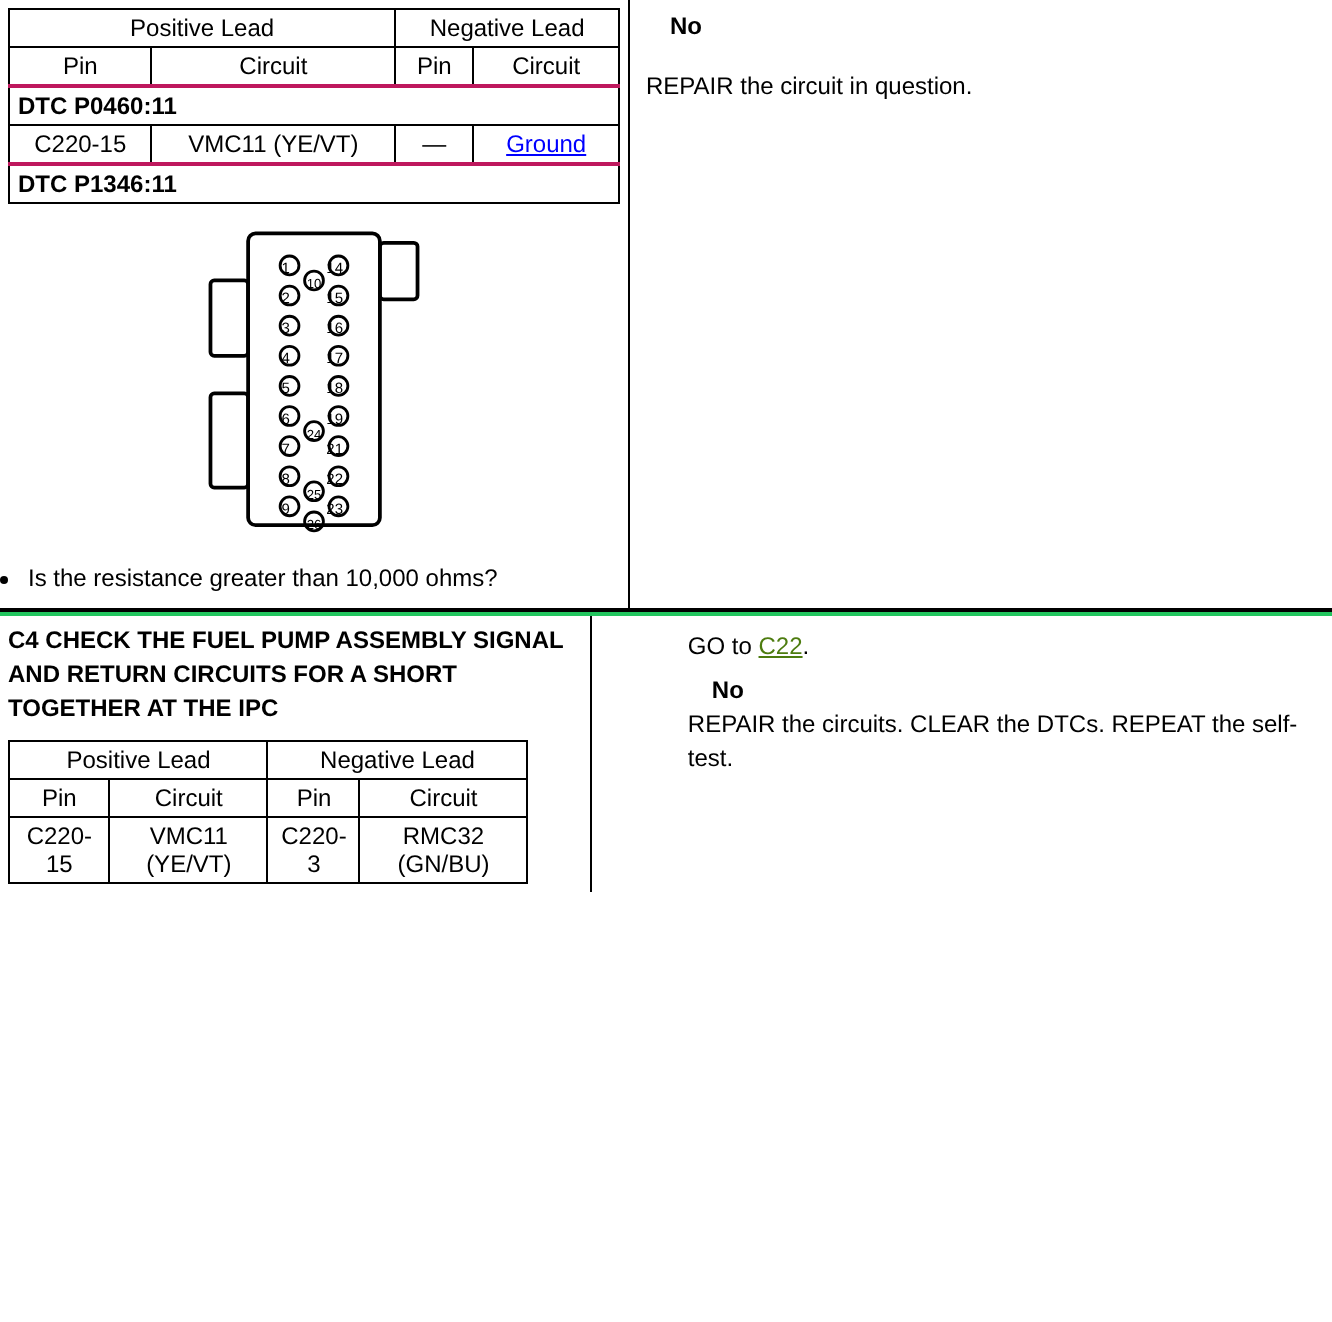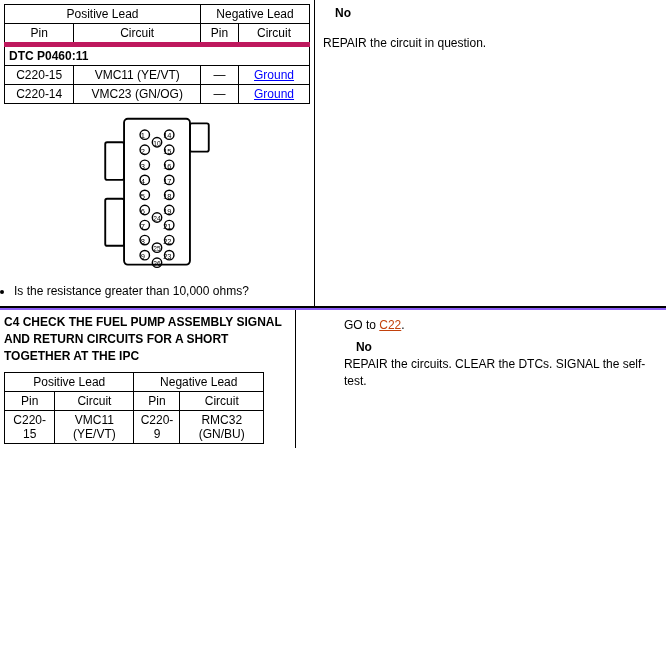--- a/index.html
+++ b/index.html
@@ -17,46 +17,46 @@
     }
     table.circuit-table td, table.circuit-table th {
       border: 1px solid #000;
       padding: 2px 4px;
       text-align: center;
       font-size: 12px;
     }
     table.circuit-table .dtc-row td {
       text-align: left;
       font-weight: bold;
-      border-top: 5px solid #be185d;
+      border-top: 2px solid #be185d;
       border-bottom: 1px solid #000;
     }
     .circuit-link {
-      color: #c2410c;
+      color: #4d7c0f;
       text-decoration: underline;
     }
     .connector-diagram {
       display: flex;
       justify-content: center;
       margin: 10px 0;
     }
     .connector-svg {
       width: 130px;
       height: 160px;
     }
     .bullet-list {
       margin: 6px 0 4px 10px;
     }
     .bullet-list li {
       list-style: disc;
       margin-bottom: 2px;
     }
     .bottom-section {
       display: flex;
-      border-top: 2px solid #8b5cf6;
+      border-top: 2px solid #22c55e;
       gap: 40px;
     }
     .bottom-left {
       width: 315px;
       border-right: 1px solid #000;
       padding: 4px;
     }
     .bottom-right {
       width: 351px;
       padding: 6px 8px;
@@ -111,25 +111,22 @@
       </tr>
       <tr class="dtc-row">
         <td colspan="4">DTC P0460:11</td>
       </tr>
       <tr>
         <td>C220-15</td>
         <td>VMC11 (YE/VT)</td>
         <td>—</td>
         <td style="color:#00f; text-decoration:underline;">Ground</td>
       </tr>
-      <tr>
-        <td>C220-14</td>
-        <td>VMC23 (GN/OG)</td>
-        <td>—</td>
-        <td style="color:#00f; text-decoration:underline;">Ground</td>
+      <tr class="dtc-row">
+        <td colspan="4">DTC P1346:11</td>
       </tr>
     </tbody>
       </table>
 
     <div class="connector-diagram">
       <svg class="connector-svg" viewBox="0 0 130 170" xmlns="http://www.w3.org/2000/svg">
 
         <rect x="30" y="5" width="70" height="155" rx="4" ry="4" fill="none" stroke="#000" stroke-width="2"></rect>
 
         <rect x="10" y="30" width="20" height="40" rx="2" fill="none" stroke="#000" stroke-width="2"></rect>
@@ -208,30 +205,30 @@
       </tr>
       <tr>
         <td>Pin</td>
         <td>Circuit</td>
         <td>Pin</td>
         <td>Circuit</td>
       </tr>
       <tr>
         <td>C220-15</td>
         <td>VMC11 (YE/VT)</td>
-        <td>C220-9</td>
+        <td>C220-3</td>
         <td>RMC32 (GN/BU)</td>
       </tr>
     </tbody>
       </table>
   </div>
 
   <div class="bottom-right">
     <p style="margin-top:2px;">
       <span>GO to</span>
       <a class="circuit-link">C22</a><span>.</span>
     </p>
     <p style="margin-top:8px;">
       <span class="no-label">No</span>
     </p>
-    <p style="margin-top:2px; line-height:1.4;">REPAIR the circuits. CLEAR the DTCs. SIGNAL the self-test.</p>
+    <p style="margin-top:2px; line-height:1.4;">REPAIR the circuits. CLEAR the DTCs. REPEAT the self-test.</p>
   </div>
 </div>
 
 </body></html>

